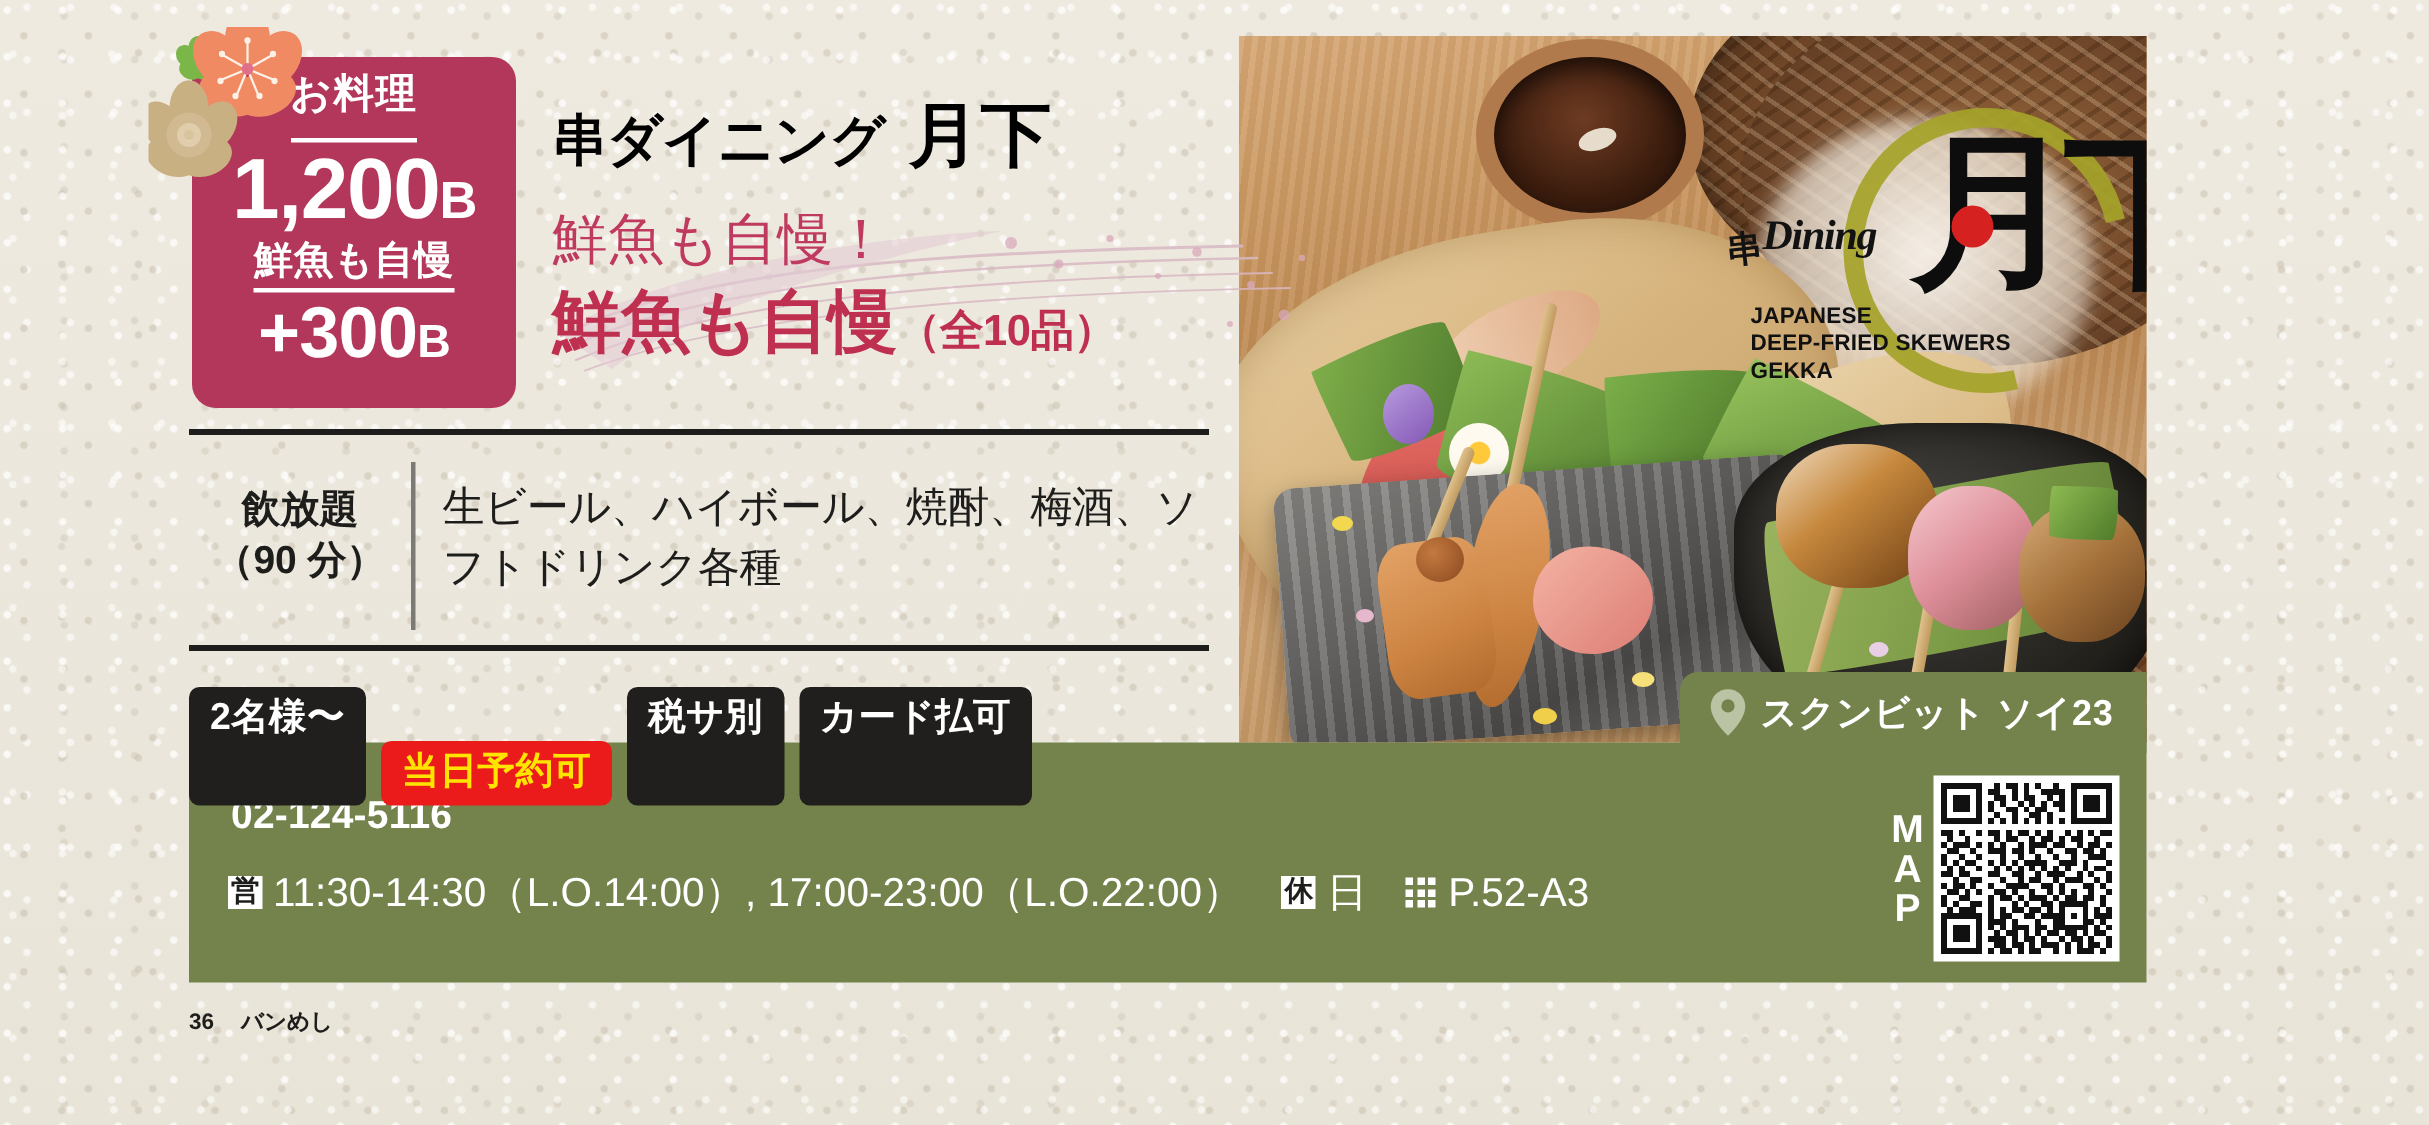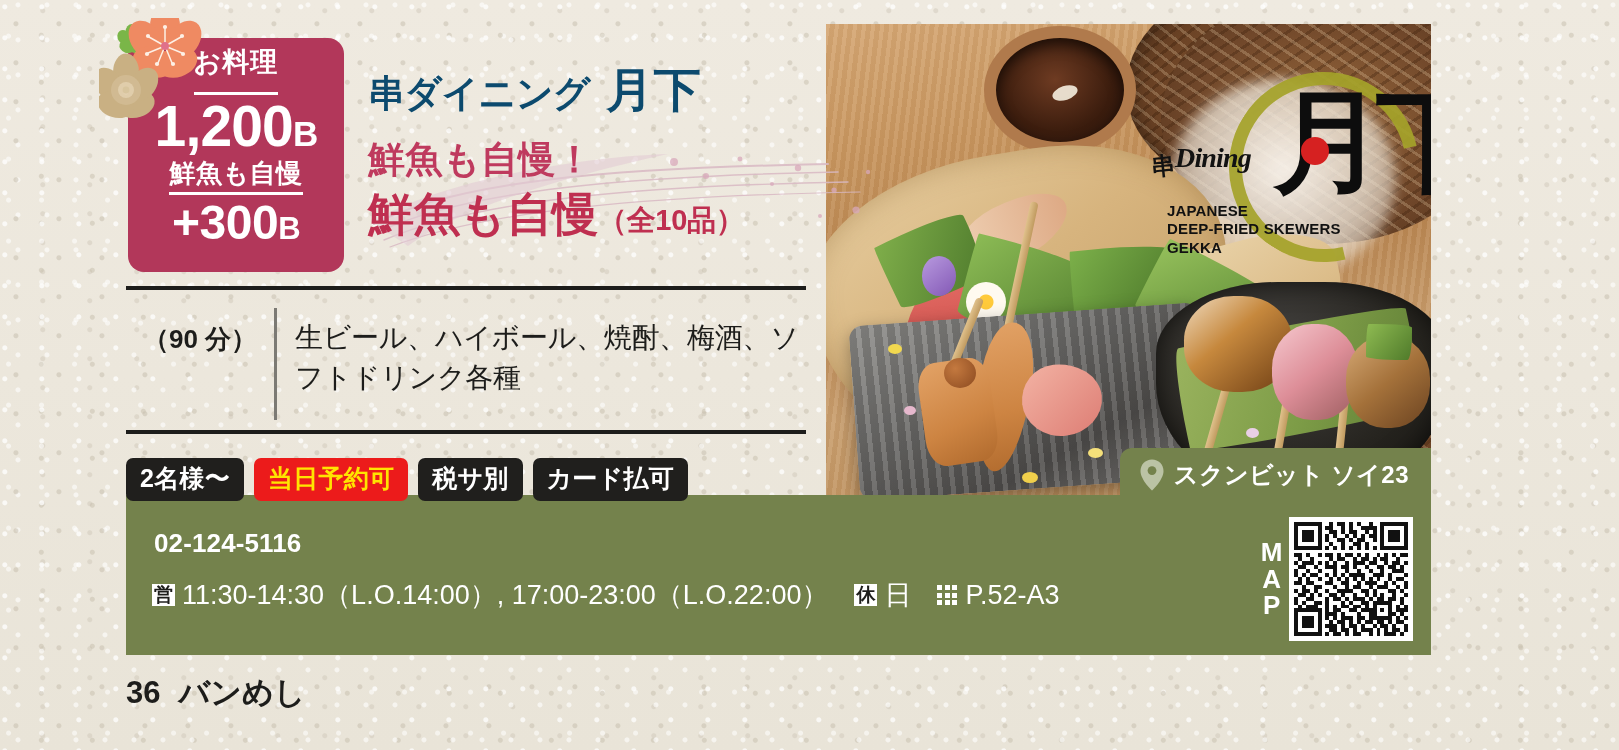--- a/index.html
+++ b/index.html
@@ -115,31 +115,31 @@
     position: absolute;
     left: 0px;
     top: 84px;
     width: 520px;
     height: 108px;
     z-index: -1;
     pointer-events: none;
   }
   .shop-line {
     white-space: nowrap;
-    color: #0c4a6e;
+    color: #000000;
     font-weight: bold;
     line-height: 1;
   }
   .shop-kind { font-size: 37px; letter-spacing: -.02em; }
   .shop-name { font-size: 47px; letter-spacing: .02em; margin-left: 16px; }
 
   .catch {
     color: #bf3a5e;
     font-size: 37px;
-    font-weight: bold;
+    font-weight: normal;
     letter-spacing: .01em;
     line-height: 1;
     margin-top: 28px;
     white-space: nowrap;
   }
   .course {
     color: #bf2f50;
     font-size: 46px;
     font-weight: bold;
     letter-spacing: -.005em;
@@ -336,21 +336,21 @@
     position:absolute; left:0px; top: 440px;
     display:flex; gap:10px; z-index:5;
   }
   .badge {
     border-radius:7px;
     padding: 6px 14px 8px 14px;
     font-size:25px; font-weight:bold; letter-spacing:.01em;
     background:#201f1d; color:#ffffff;
     white-space:nowrap; line-height:1.15;
   }
-  .badge.red { background:#ec1b1b; color:#ffe400; }
+  .badge.red { background:#ec1b1b; color:#ffe400;margin-top:36px; }
 
   
   .area-label {
     position:absolute; right:0px; top: 430px;
     background:#74824c;
     border-radius:12px 0 0 0;
     padding: 11px 22px 11px 20px;
     display:flex; align-items:center; gap:10px;
     z-index:5;
   }
@@ -412,21 +412,21 @@
     letter-spacing:.02em; text-align:center;
   }
   .qr {
     width:124px; height:124px; background:#ffffff; padding:5px;
   }
   .qr svg { display:block; }
 
   
   .footer {
     position:absolute; left:126px; top:672px;
-    color:#1d1d1b; font-weight:bold; font-size:31px;
+    color:#1d1d1b; font-weight:bold; font-size:15px;
     display:flex; gap:18px; align-items:baseline;
   }
 </style>
 </head>
 <body>
 
 <div id="page"></div>
 
 <div id="ad">
 
@@ -596,20 +596,21 @@
     </div>
     <div class="catch">鮮魚も自慢！</div>
     <div class="course">
       <span>鮮魚も自慢</span><span class="items">（全10品）</span>
     </div>
   </div>
 
   <div class="rule top"></div>
   <div class="drink">
     <div class="drink-label">
+      <div>飲放題</div>
       <div>（90 分）</div>
     </div>
     <div class="drink-sep"></div>
     <div class="drink-text">生ビール、ハイボール、焼酎、梅酒、ソフトドリンク各種</div>
   </div>
   <div class="rule bottom"></div>
 
   <div class="badges">
     <div class="badge">2名様〜</div>
     <div class="badge red">当日予約可</div>

